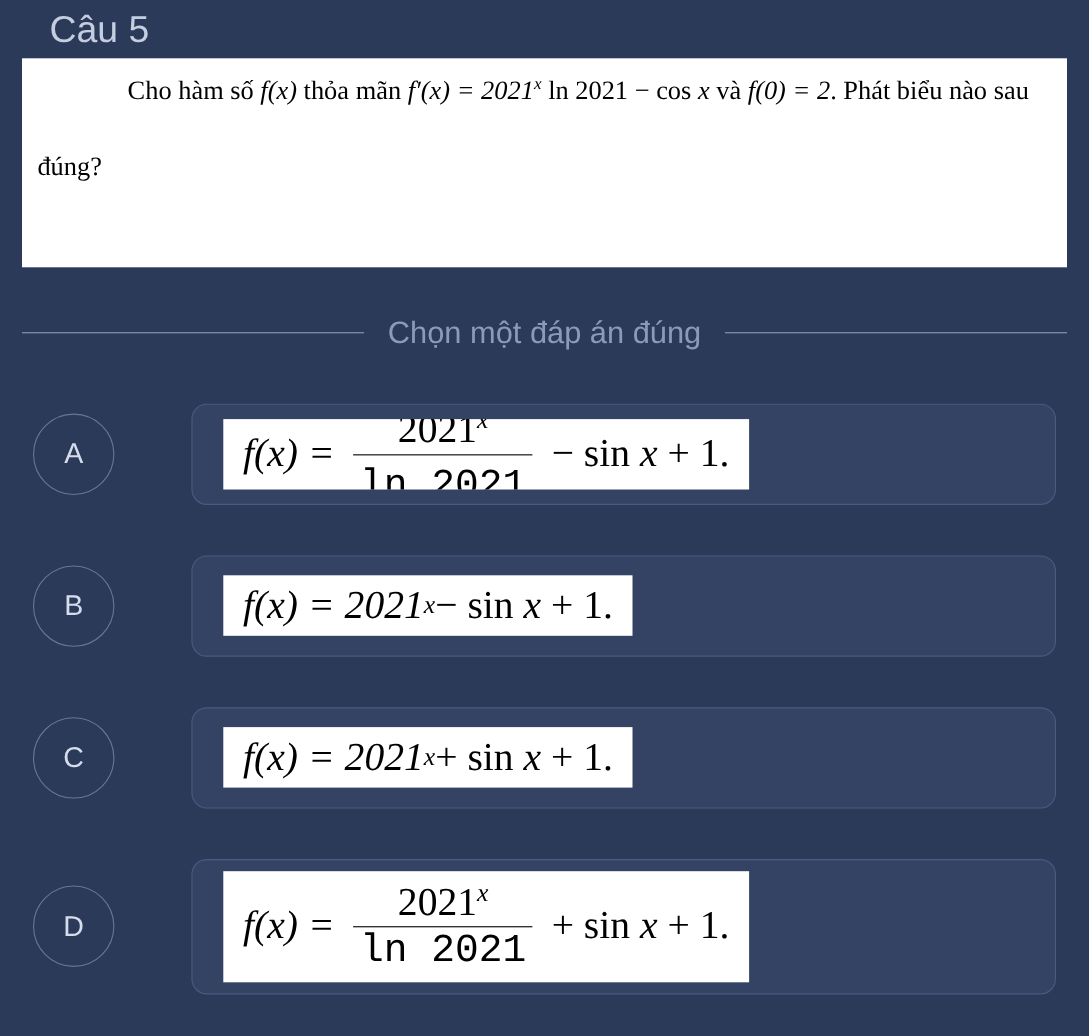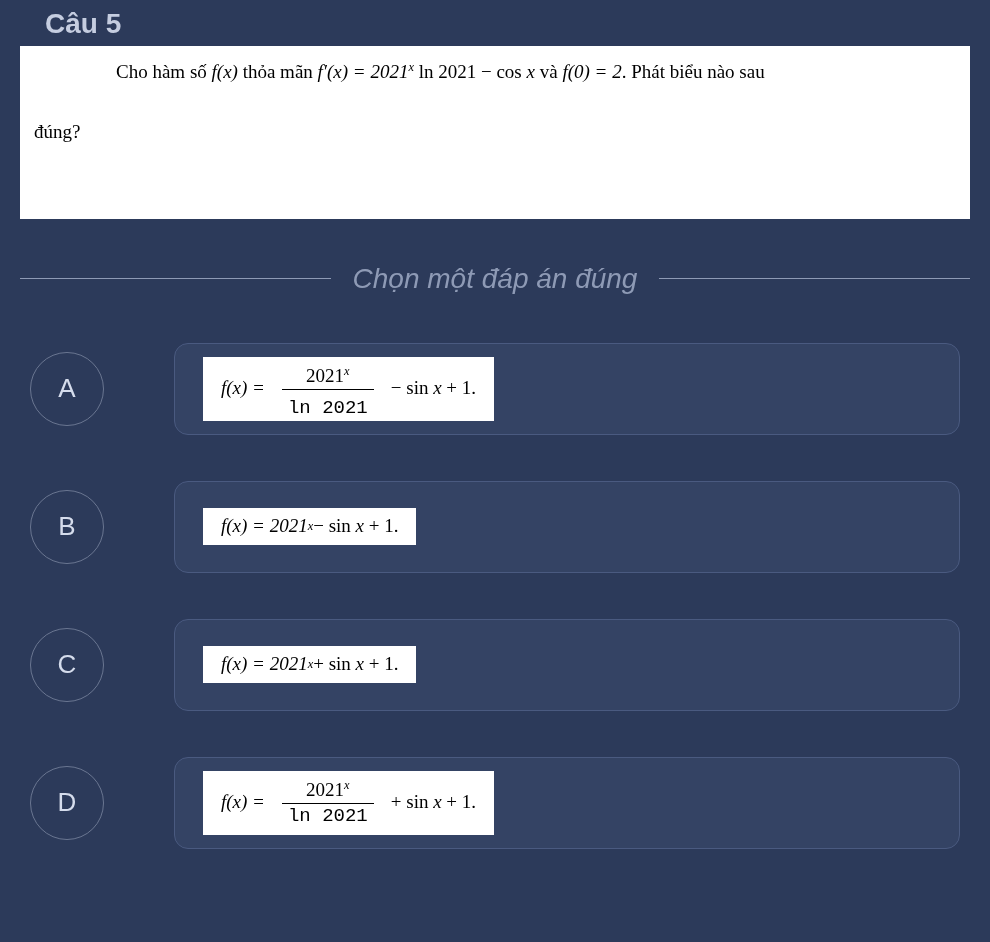--- a/index.html
+++ b/index.html
@@ -9,45 +9,44 @@
     width: 990px;
     height: 942px;
     overflow: hidden;
     padding: 0;
   }
   .container {
     padding: 0 20px;
   }
   .question-title {
     color: #c5cde0;
-    font-size: 28px;
-    font-weight: bold;
+    font-size: 34px;
+    font-weight: normal;
     padding: 8px 0 6px 25px;
   }
   .question-box {
     background: #ffffff;
     padding: 10px 14px 70px 14px;
     color: #000;
     font-family: "Times New Roman", serif;
-    font-size: 19px;
+    font-size: 24px;
     line-height: 1.7;
   }
   .question-box .line1 {
     text-indent: 82px;
     text-align: justify;
   }
   .question-box .line2 {
     text-indent: 0;
     margin-top: 28px;
   }
   .divider-row {
     display: flex;
     align-items: center;
     margin: 44px 0 48px 0;
-    font-style: italic;
   }
   .divider-line {
     flex: 1;
     height: 1px;
     background: #8e9ab5;
   }
   .divider-text {
     color: #8e9ab5;
     font-size: 28px;
     padding: 0 22px;
@@ -84,21 +83,21 @@
     border-radius: 14px;
     padding: 10px 16px 10px 28px;
     min-height: 92px;
     display: flex;
     align-items: center;
   }
   .answer-inner {
     background: #ffffff;
     color: #000;
     font-family: "Times New Roman", serif;
-    font-size: 19px;
+    font-size: 36px;
     padding: 8px 18px;
     display: inline-flex;
     align-items: center;
     line-height: 1.1;
   }
   .frac {
     display: inline-flex;
     flex-direction: column;
     align-items: center;
     vertical-align: middle;

